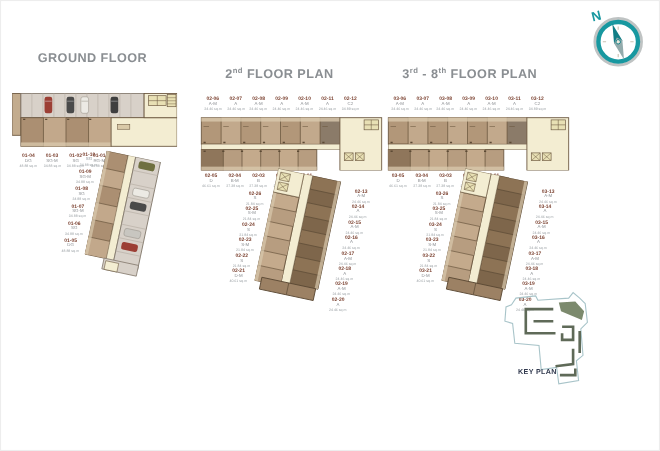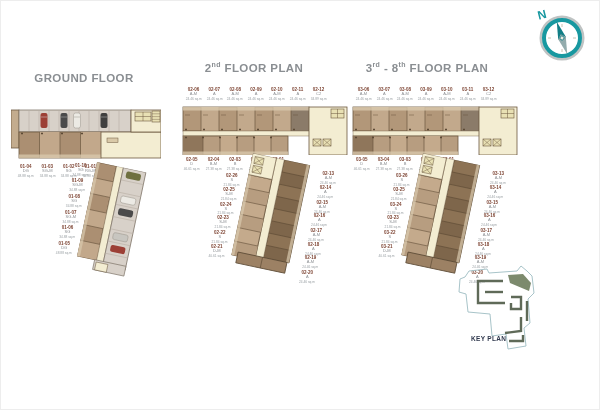--- a/index.html
+++ b/index.html
@@ -35,21 +35,21 @@
       <path d="M31,19v3 M31,44v3 M17,33h3 M42,33h3" stroke="#c9c2b2" stroke-width="1"></path>
       <g transform="rotate(-18 31 33)">
         <polygon points="31,16 35,33 31,37 27,33" fill="#117e86"></polygon>
         <polygon points="31,50 35,33 31,29 27,33" fill="#93abac"></polygon>
         <circle cx="31" cy="33" r="2" fill="#ece8dd" stroke="#117e86" stroke-width="0.8"></circle>
       </g>
       <text x="7" y="14" transform="rotate(-14 10 11)" font-size="12" font-weight="bold" fill="#1898a0" font-family="Liberation Sans, sans-serif">N</text>
     </svg>
   </div>
 
-  <div class="plan-group" style="left:8px;top:69px;width:170px;height:215px">
+  <div class="plan-group" style="left:8px;top:44px;width:170px;height:215px">
     <div class="plan-title" style="left:20px;top:2px;width:110px"><span>GROUND FLOOR</span></div>
 
     <svg class="plan-svg" style="left:2px;top:38px" width="150" height="52" viewBox="0 0 150 52">
       <g>
         <rect x="0" y="2" width="8" height="38" fill="#c3ac8e" stroke="#6b573f" stroke-width="0.8"></rect>
         <rect x="8" y="2" width="112" height="22" fill="#d8d1c9" stroke="#847a6e" stroke-width="0.8"></rect>
         <path d="M18,2V24 M28,2V24 M38,2V24 M48,2V24 M58,2V24 M68,2V24 M78,2V24 M88,2V24 M98,2V24 M108,2V24" stroke="#b9b0a6" stroke-width="0.6"></path>
         <g>
             <rect x="29.5" y="5" width="7" height="15" rx="2" fill="#9c3f35"></rect>
             <line x1="30" y1="9" x2="36" y2="9" stroke="#caa" stroke-width="0.7"></line>

